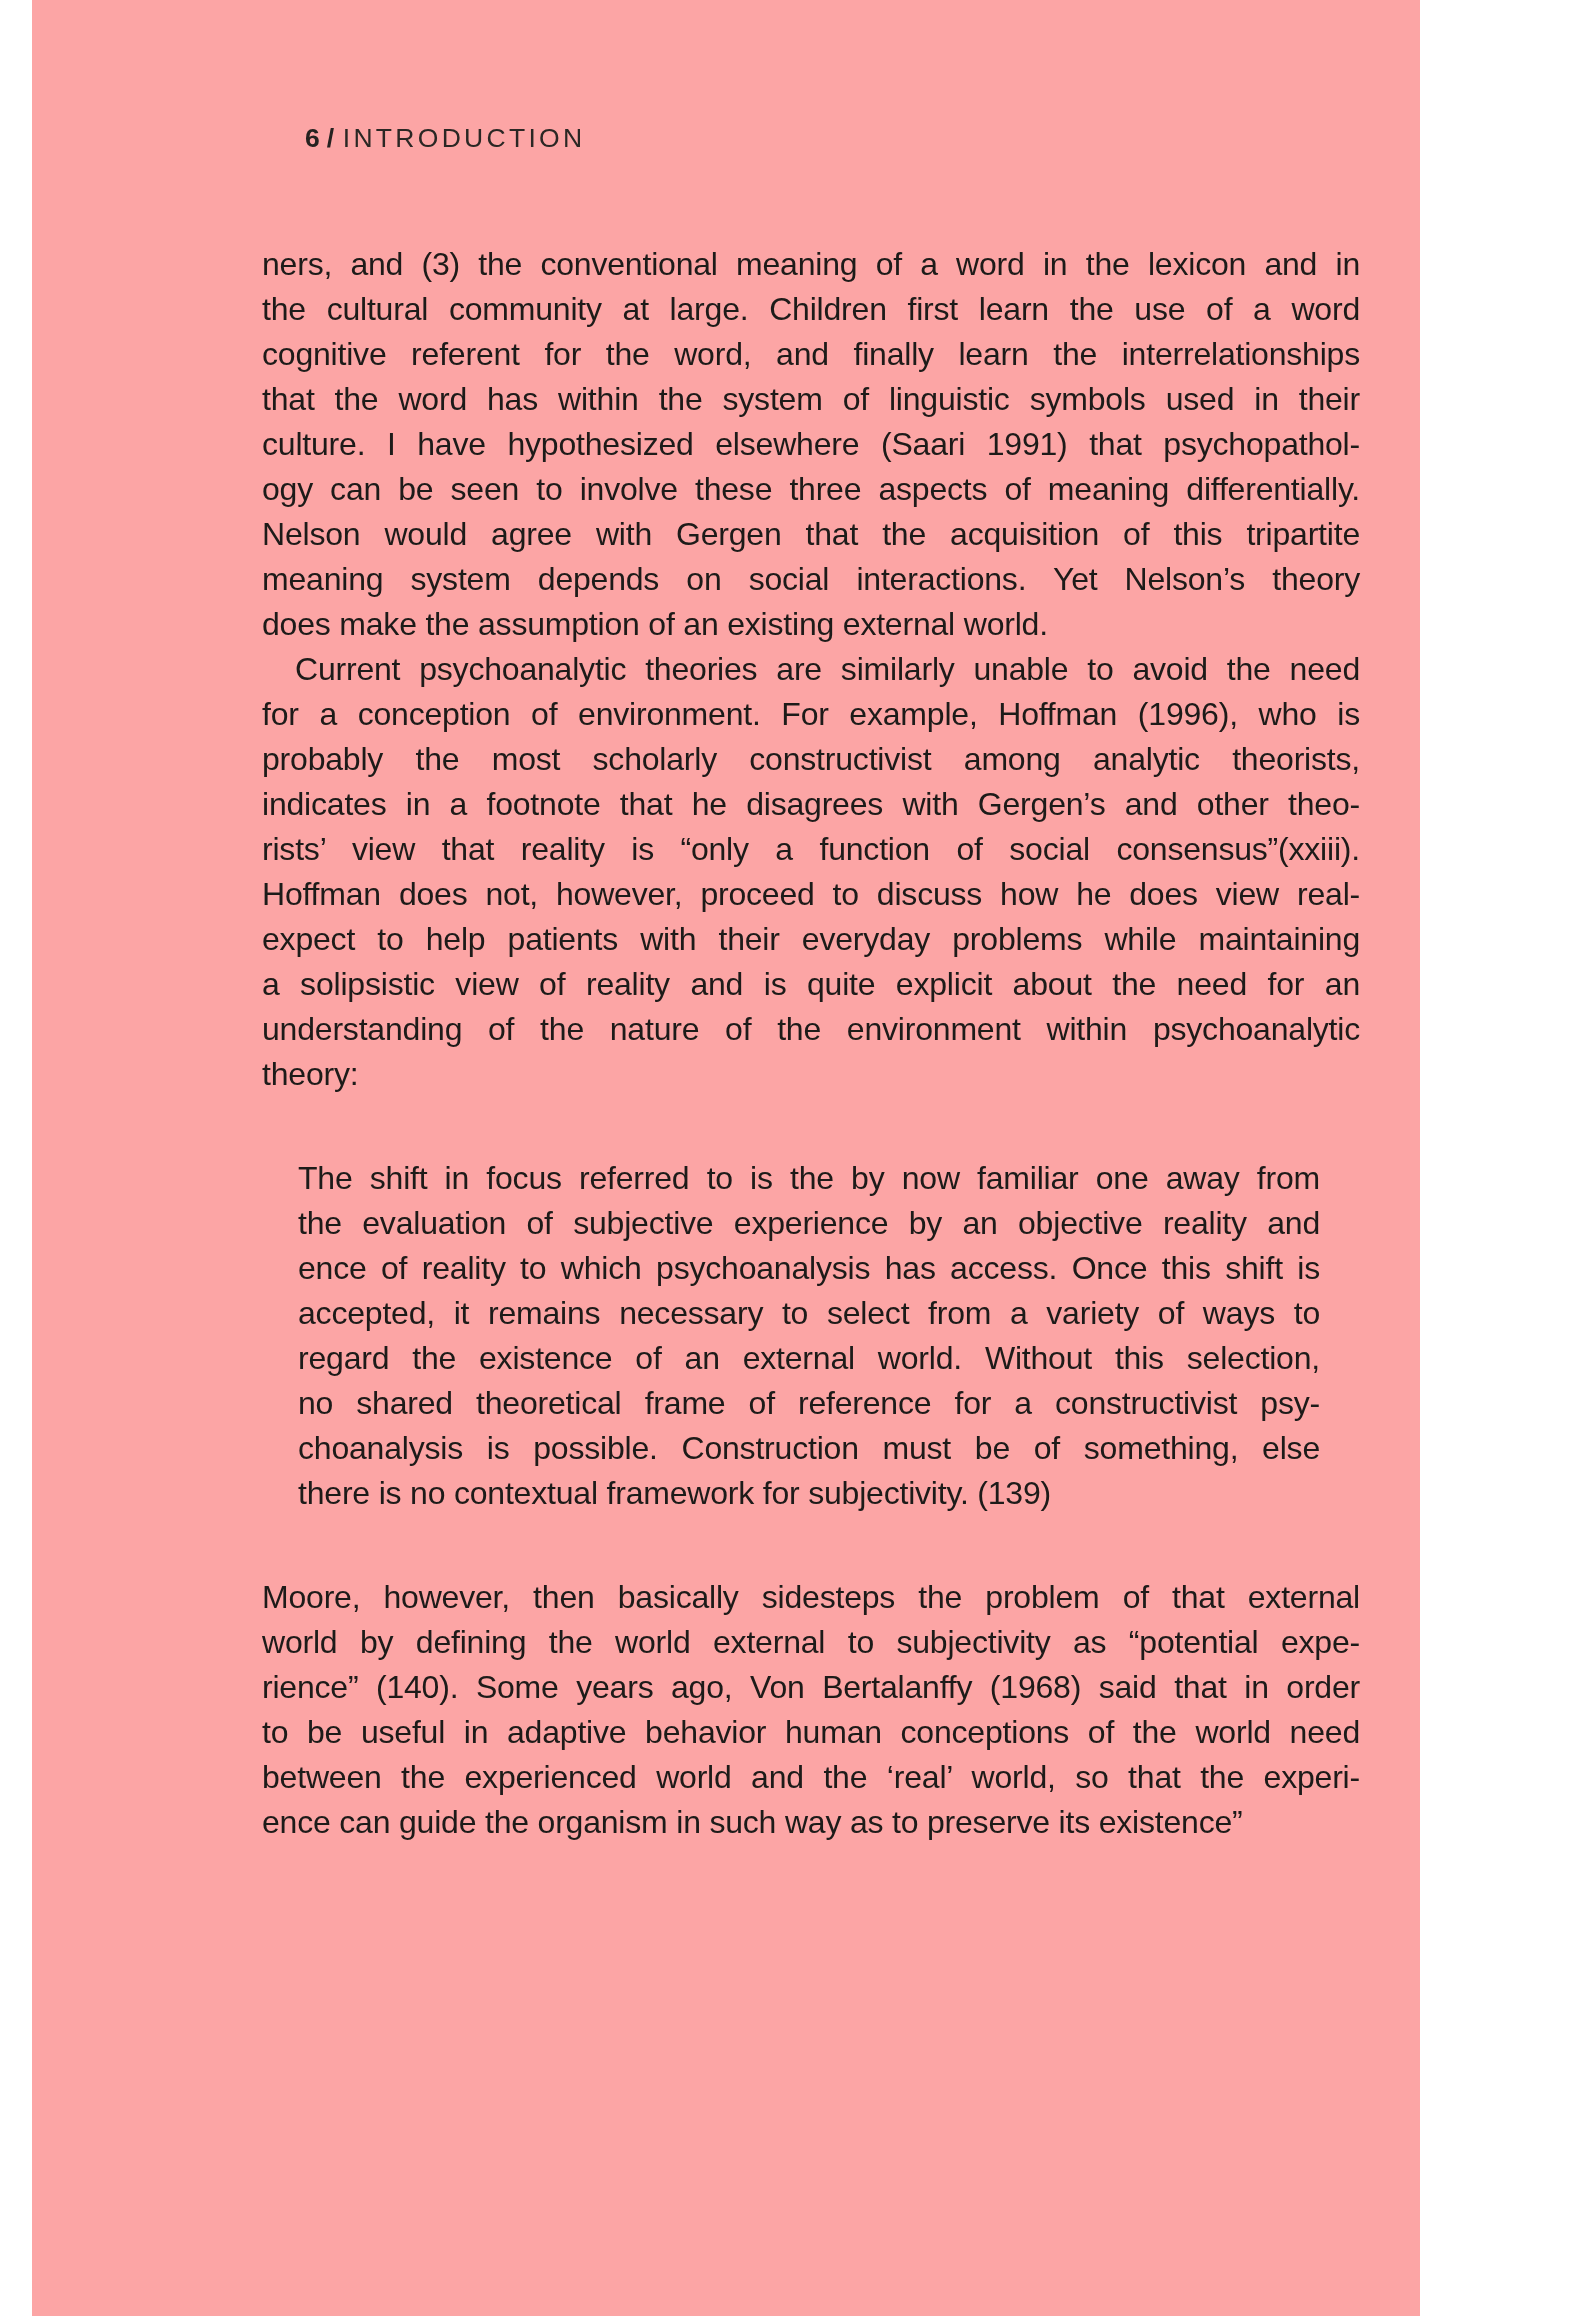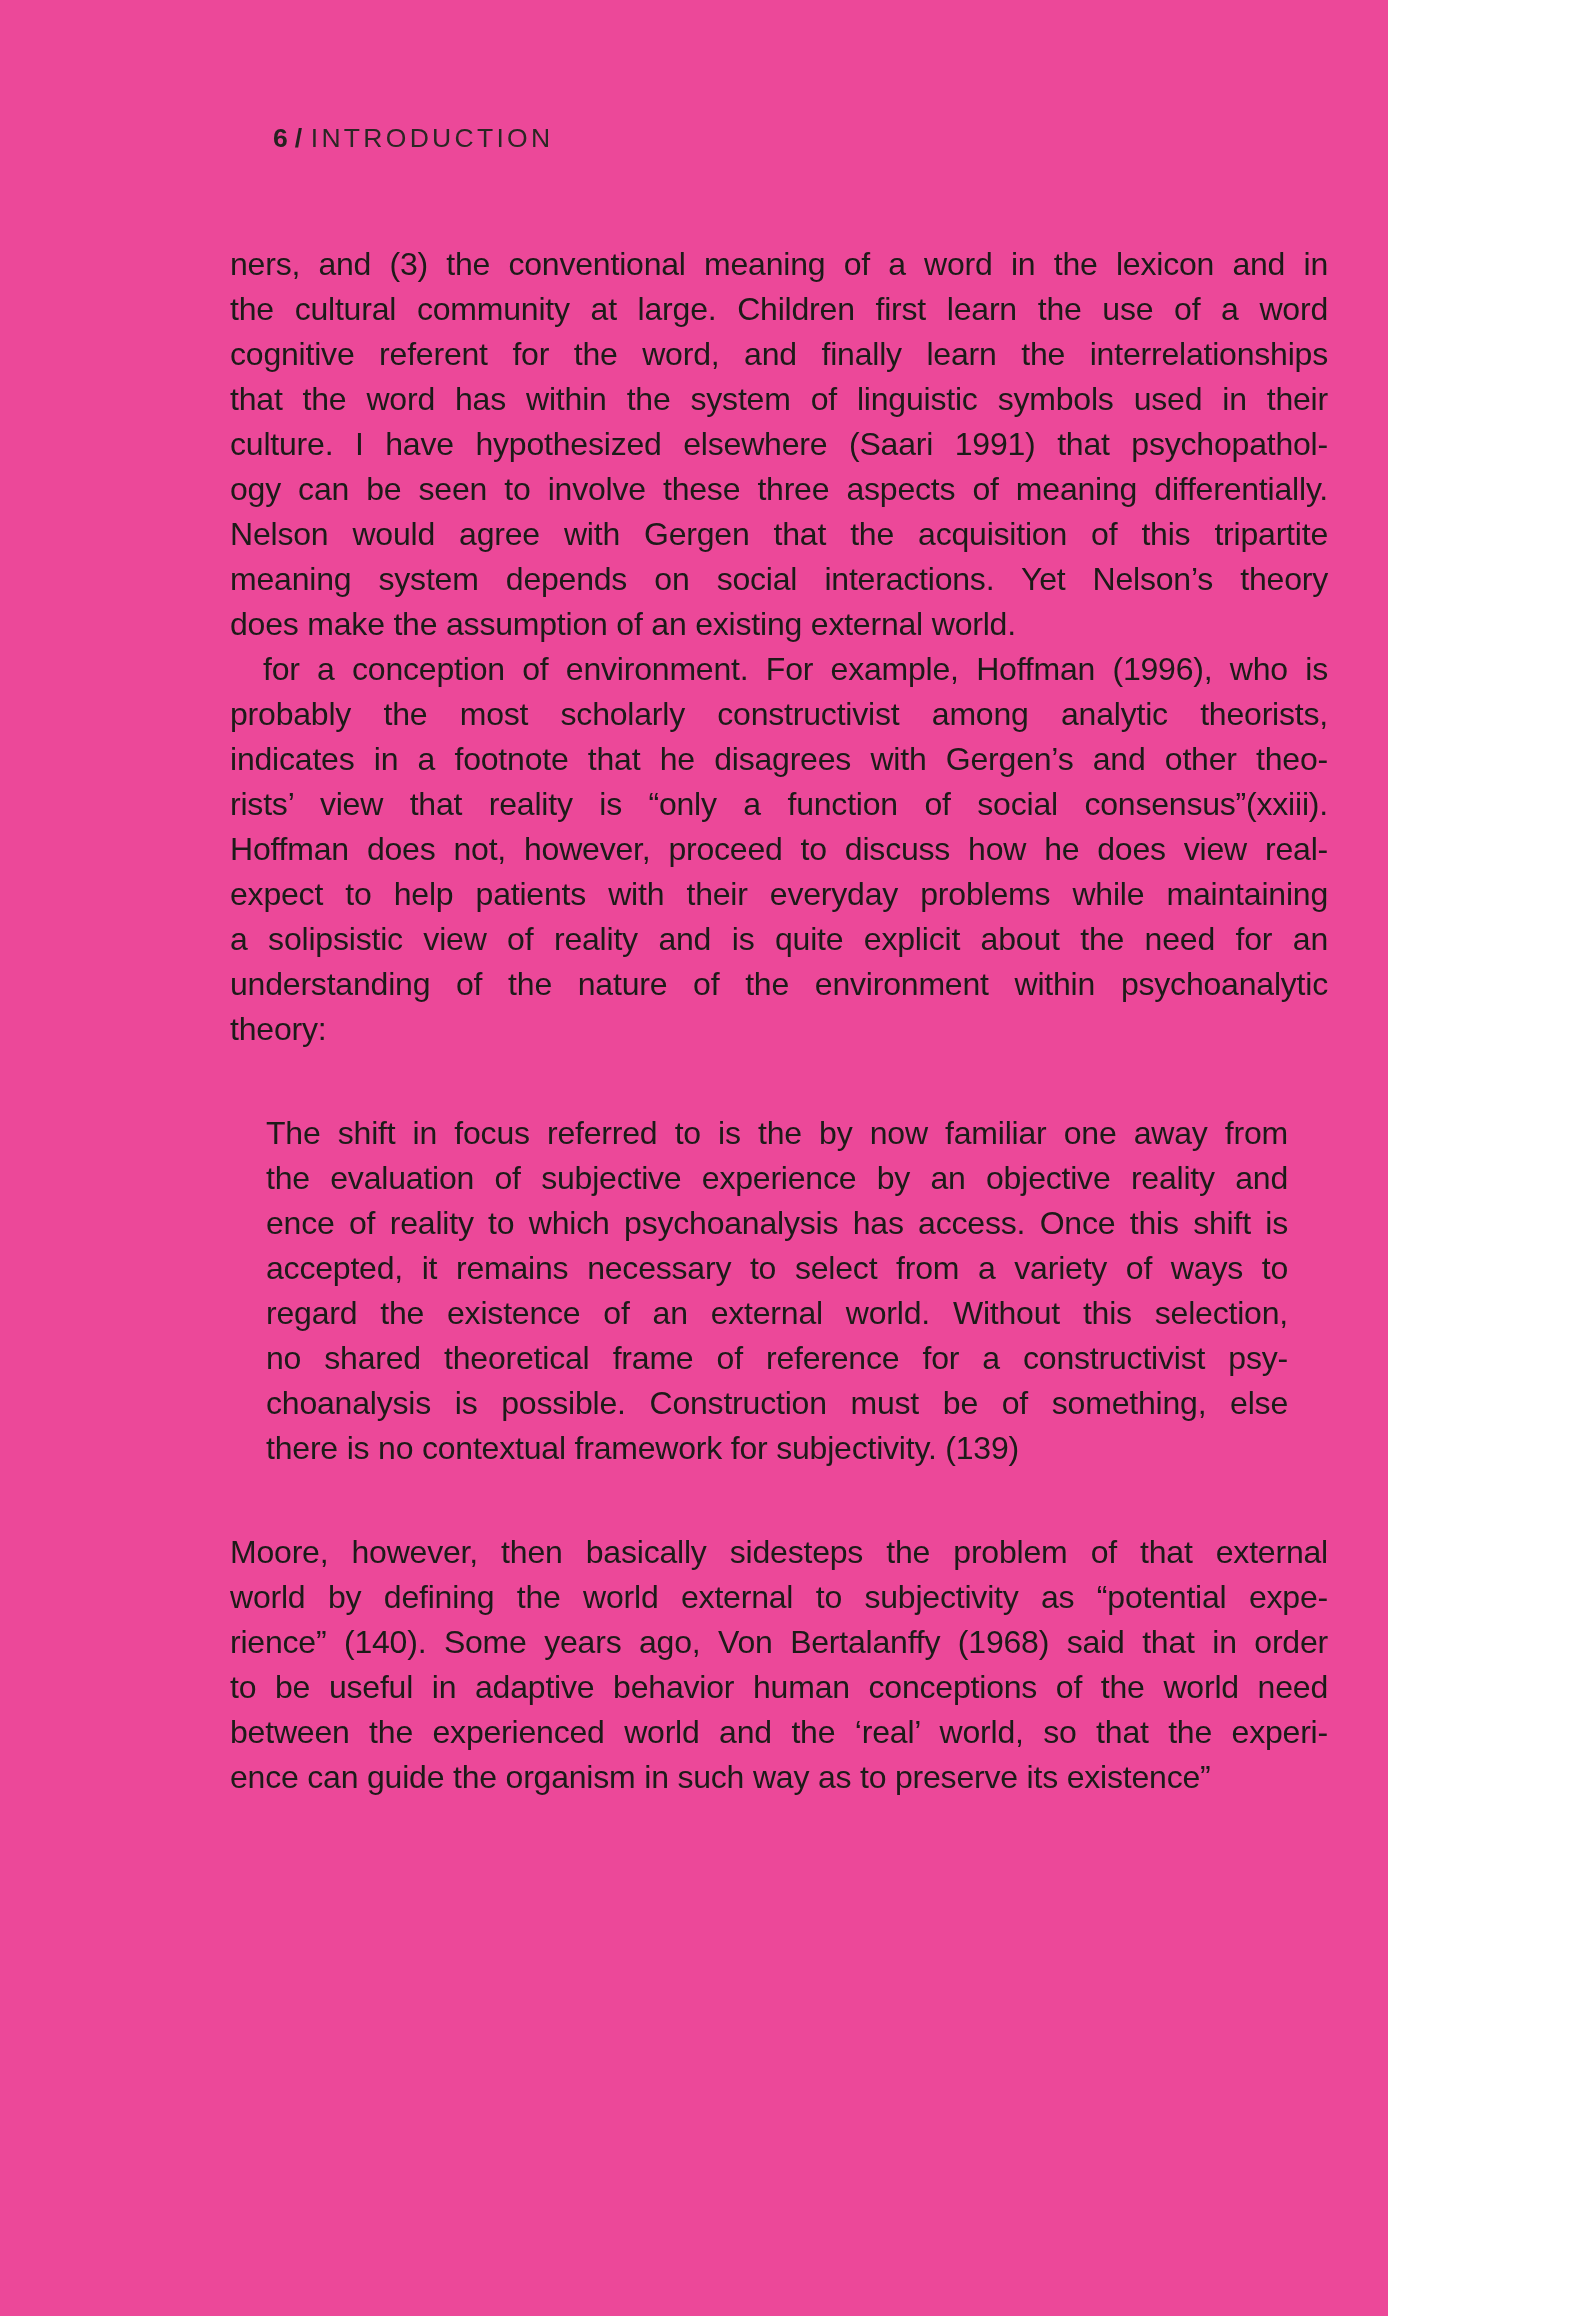--- a/index.html
+++ b/index.html
@@ -1,22 +1,23 @@
 <!DOCTYPE html>
 <html style="font-size:15px"><head>
 <meta charset="utf-8">
 <style>
   html, body { margin: 0; padding: 0; background: #ffffff; }
 
   .page {
     position: relative;
     width: 1388px;
     height: 2317px;
-    background: #ec4899;
+    background: #fca5a5;
     overflow: hidden;
+    margin-left: 32px;
   }
 
   .running-head {
     position: absolute;
     left: 273px;
     top: 123px;
     font-family: "Liberation Sans", "DejaVu Sans", sans-serif;
     font-size: 26.5px;
     line-height: 30px;
     color: #262220;
@@ -83,20 +84,21 @@
       <div class="line">cognitive referent for the word, and finally learn the interrelationships</div>
       <div class="line">that the word has within the system of linguistic symbols used in their</div>
       <div class="line">culture. I have hypothesized elsewhere (Saari 1991) that psychopathol-</div>
       <div class="line">ogy can be seen to involve these three aspects of meaning differentially.</div>
       <div class="line">Nelson would agree with Gergen that the acquisition of this tripartite</div>
       <div class="line">meaning system depends on social interactions. Yet Nelson’s theory</div>
       <div class="line last">does make the assumption of an existing external world.</div>
     </section>
 
     <section class="paragraph indent-first">
+      <div class="line">Current psychoanalytic theories are similarly unable to avoid the need</div>
       <div class="line">for a conception of environment. For example, Hoffman (1996), who is</div>
       <div class="line">probably the most scholarly constructivist among analytic theorists,</div>
       <div class="line">indicates in a footnote that he disagrees with Gergen’s and other theo-</div>
       <div class="line">rists’ view that reality is “only a function of social consensus”(xxiii).</div>
       <div class="line">Hoffman does not, however, proceed to discuss how he does view real-</div>
       <div class="line">expect to help patients with their everyday problems while maintaining</div>
       <div class="line">a solipsistic view of reality and is quite explicit about the need for an</div>
       <div class="line">understanding of the nature of the environment within psychoanalytic</div>
       <div class="line last">theory:</div>
     </section>

